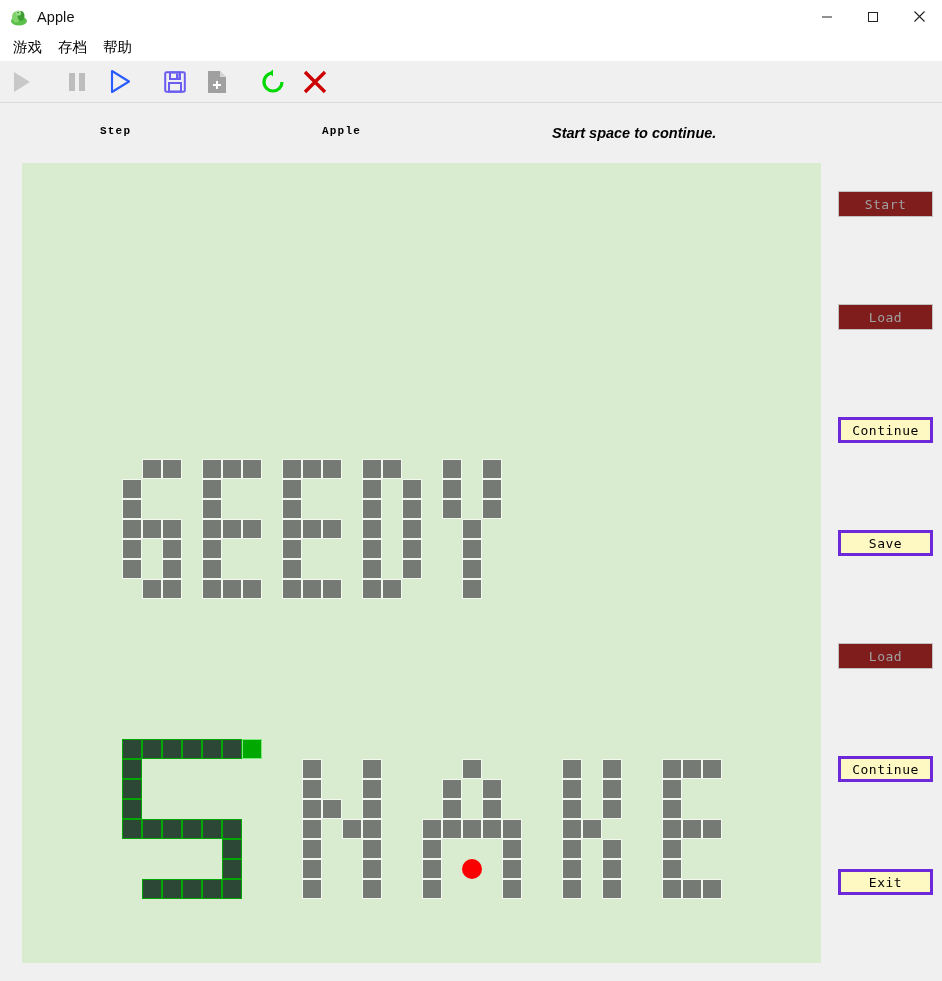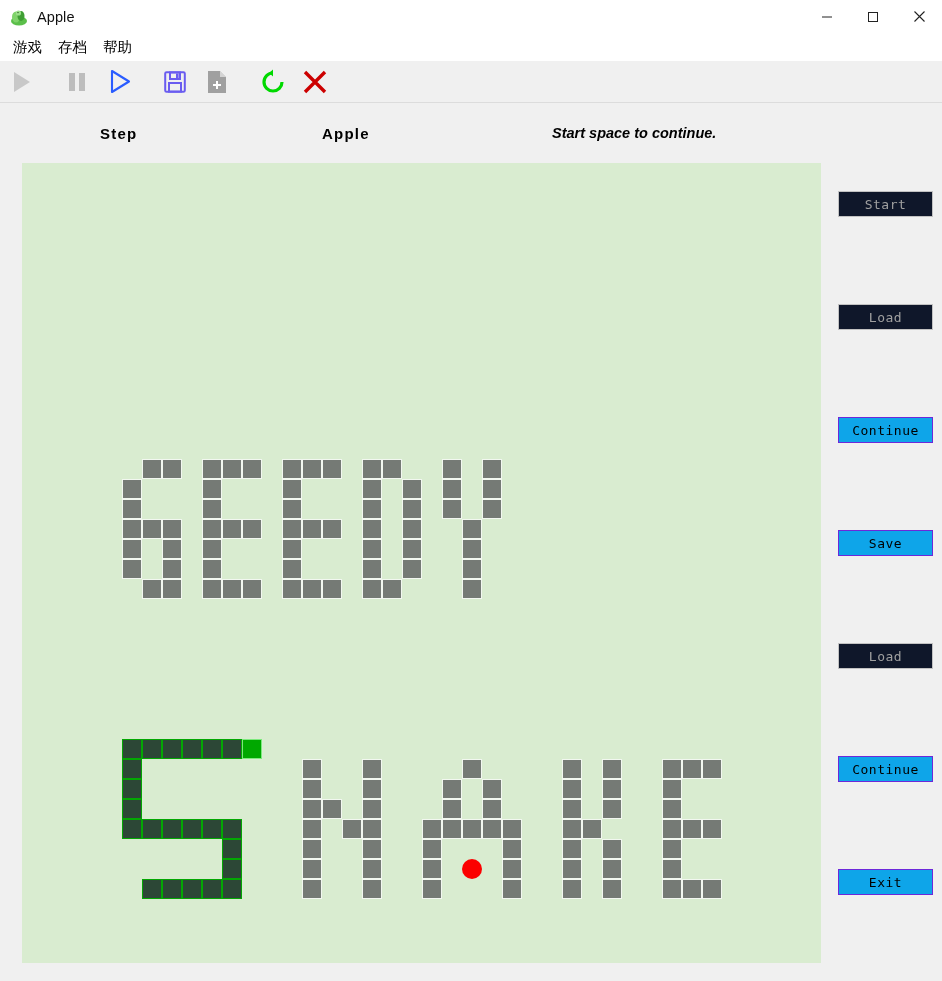--- a/index.html
+++ b/index.html
@@ -62,22 +62,22 @@
   .tsep { width: 14px; height: 42px; }
 
   
   #infostrip {
     position: absolute; left: 0; top: 103px;
     width: 942px; height: 60px;
     background: #f0f0f0;
   }
   .stat-label {
     position: absolute;
-    font-family: Liberation Sans, sans-serif;
-    font-size: 15px; font-weight: bold; color: #000;
+    font-family: Liberation Mono, monospace;
+    font-size: 11px; font-weight: bold; color: #000;
     letter-spacing: 1.2px;
   }
   .lcdbox {
     position: absolute;
     background: #f0f0f0;
     border: 1px solid #b4b4b4;
     display: flex; align-items: center; justify-content: flex-end;
     padding-right: 8px;
     overflow: hidden;
   }
@@ -132,27 +132,27 @@
     border-radius: 50%;
   }
 
   
   #sidepanel { position: absolute; left: 830px; top: 163px; width: 112px; height: 800px; }
   .sbtn {
     position: absolute; left: 8px; width: 95px; height: 26px;
     font-family: "DejaVu Sans Mono", monospace;
     font-size: 13px;
     display: flex; align-items: center; justify-content: center;
-    background: #0ea5e9;
-    border: 1px solid #6d28d9;
+    background: #fef9c3;
+    border: 3px solid #6d28d9;
     color: #000;
     letter-spacing: .5px;
   }
   .sbtn.disabled {
-    background: #0f172a; border: 1px solid #c2c2c2; color: #a0a0a0;
+    background: #7f1d1d; border: 1px solid #c2c2c2; color: #a0a0a0;
   }
 </style>
 </head>
 <body>
 
 <div id="titlebar">
   <div id="title-icon">
     <svg width="18" height="18" viewBox="0 0 18 18">
       <ellipse cx="9" cy="13" rx="8" ry="4.5" fill="#5bbf4a"></ellipse>
       <ellipse cx="6" cy="9" rx="4" ry="5.5" fill="#7fd36a"></ellipse>

